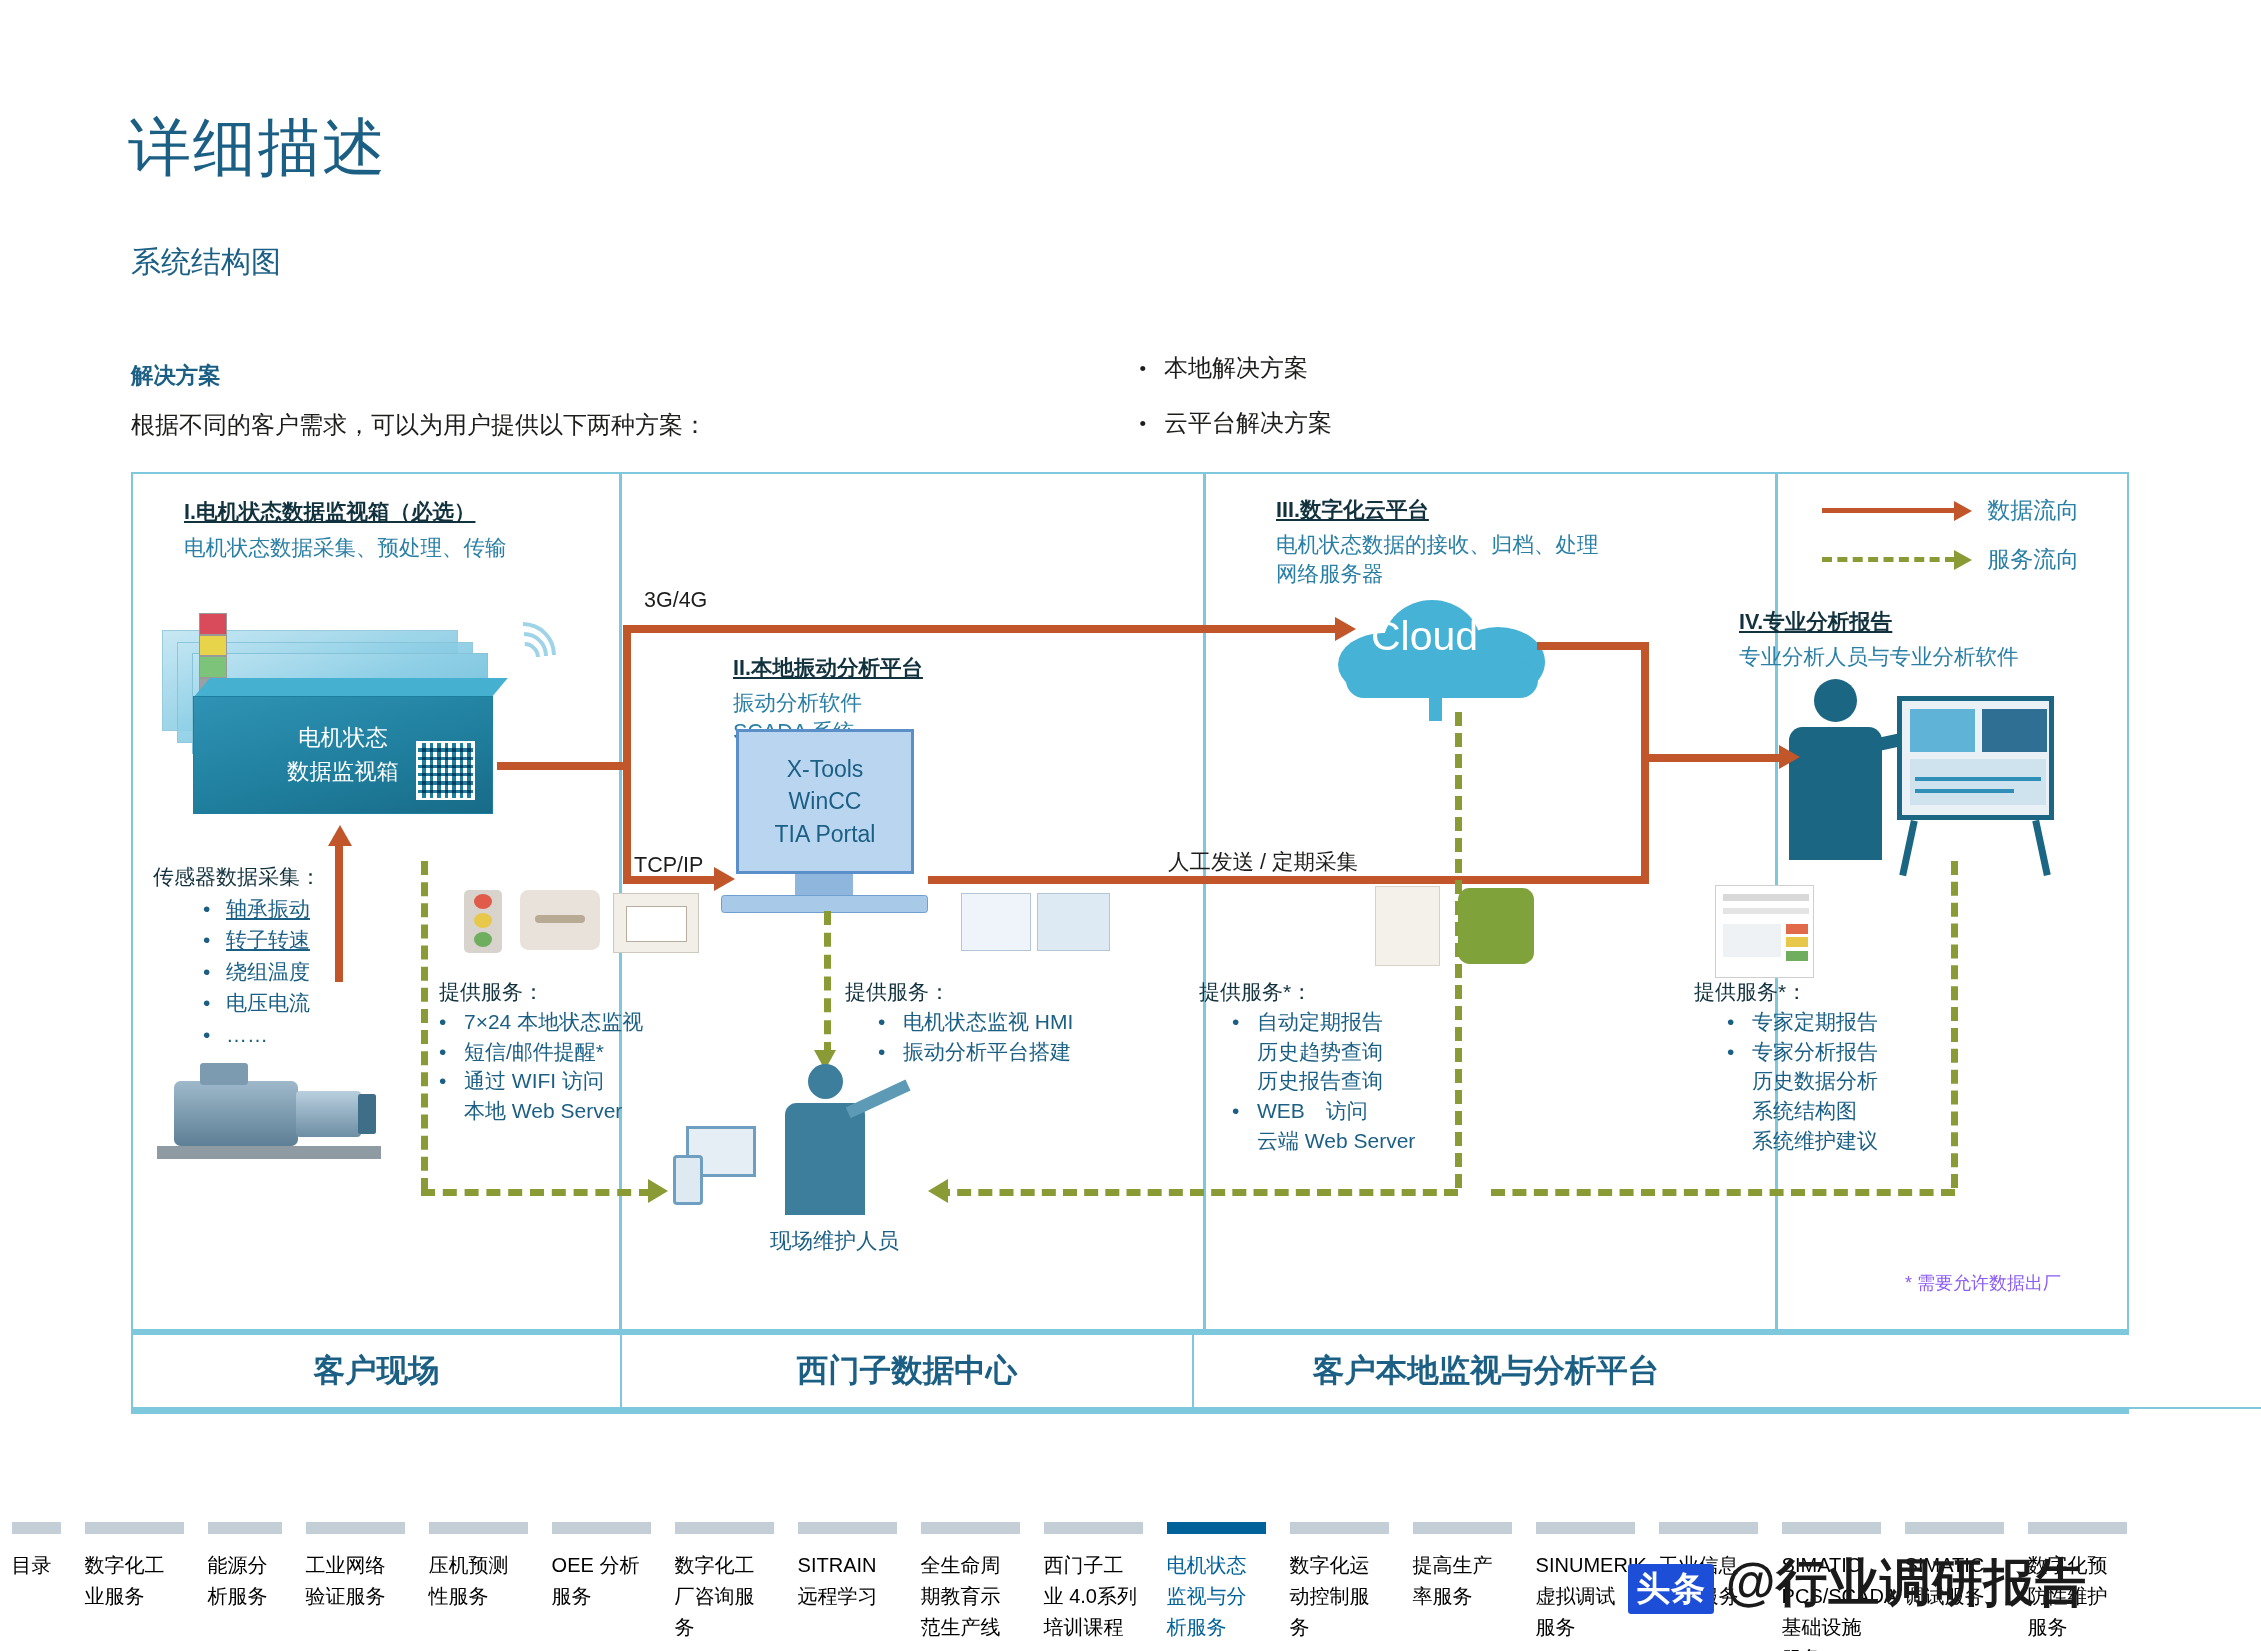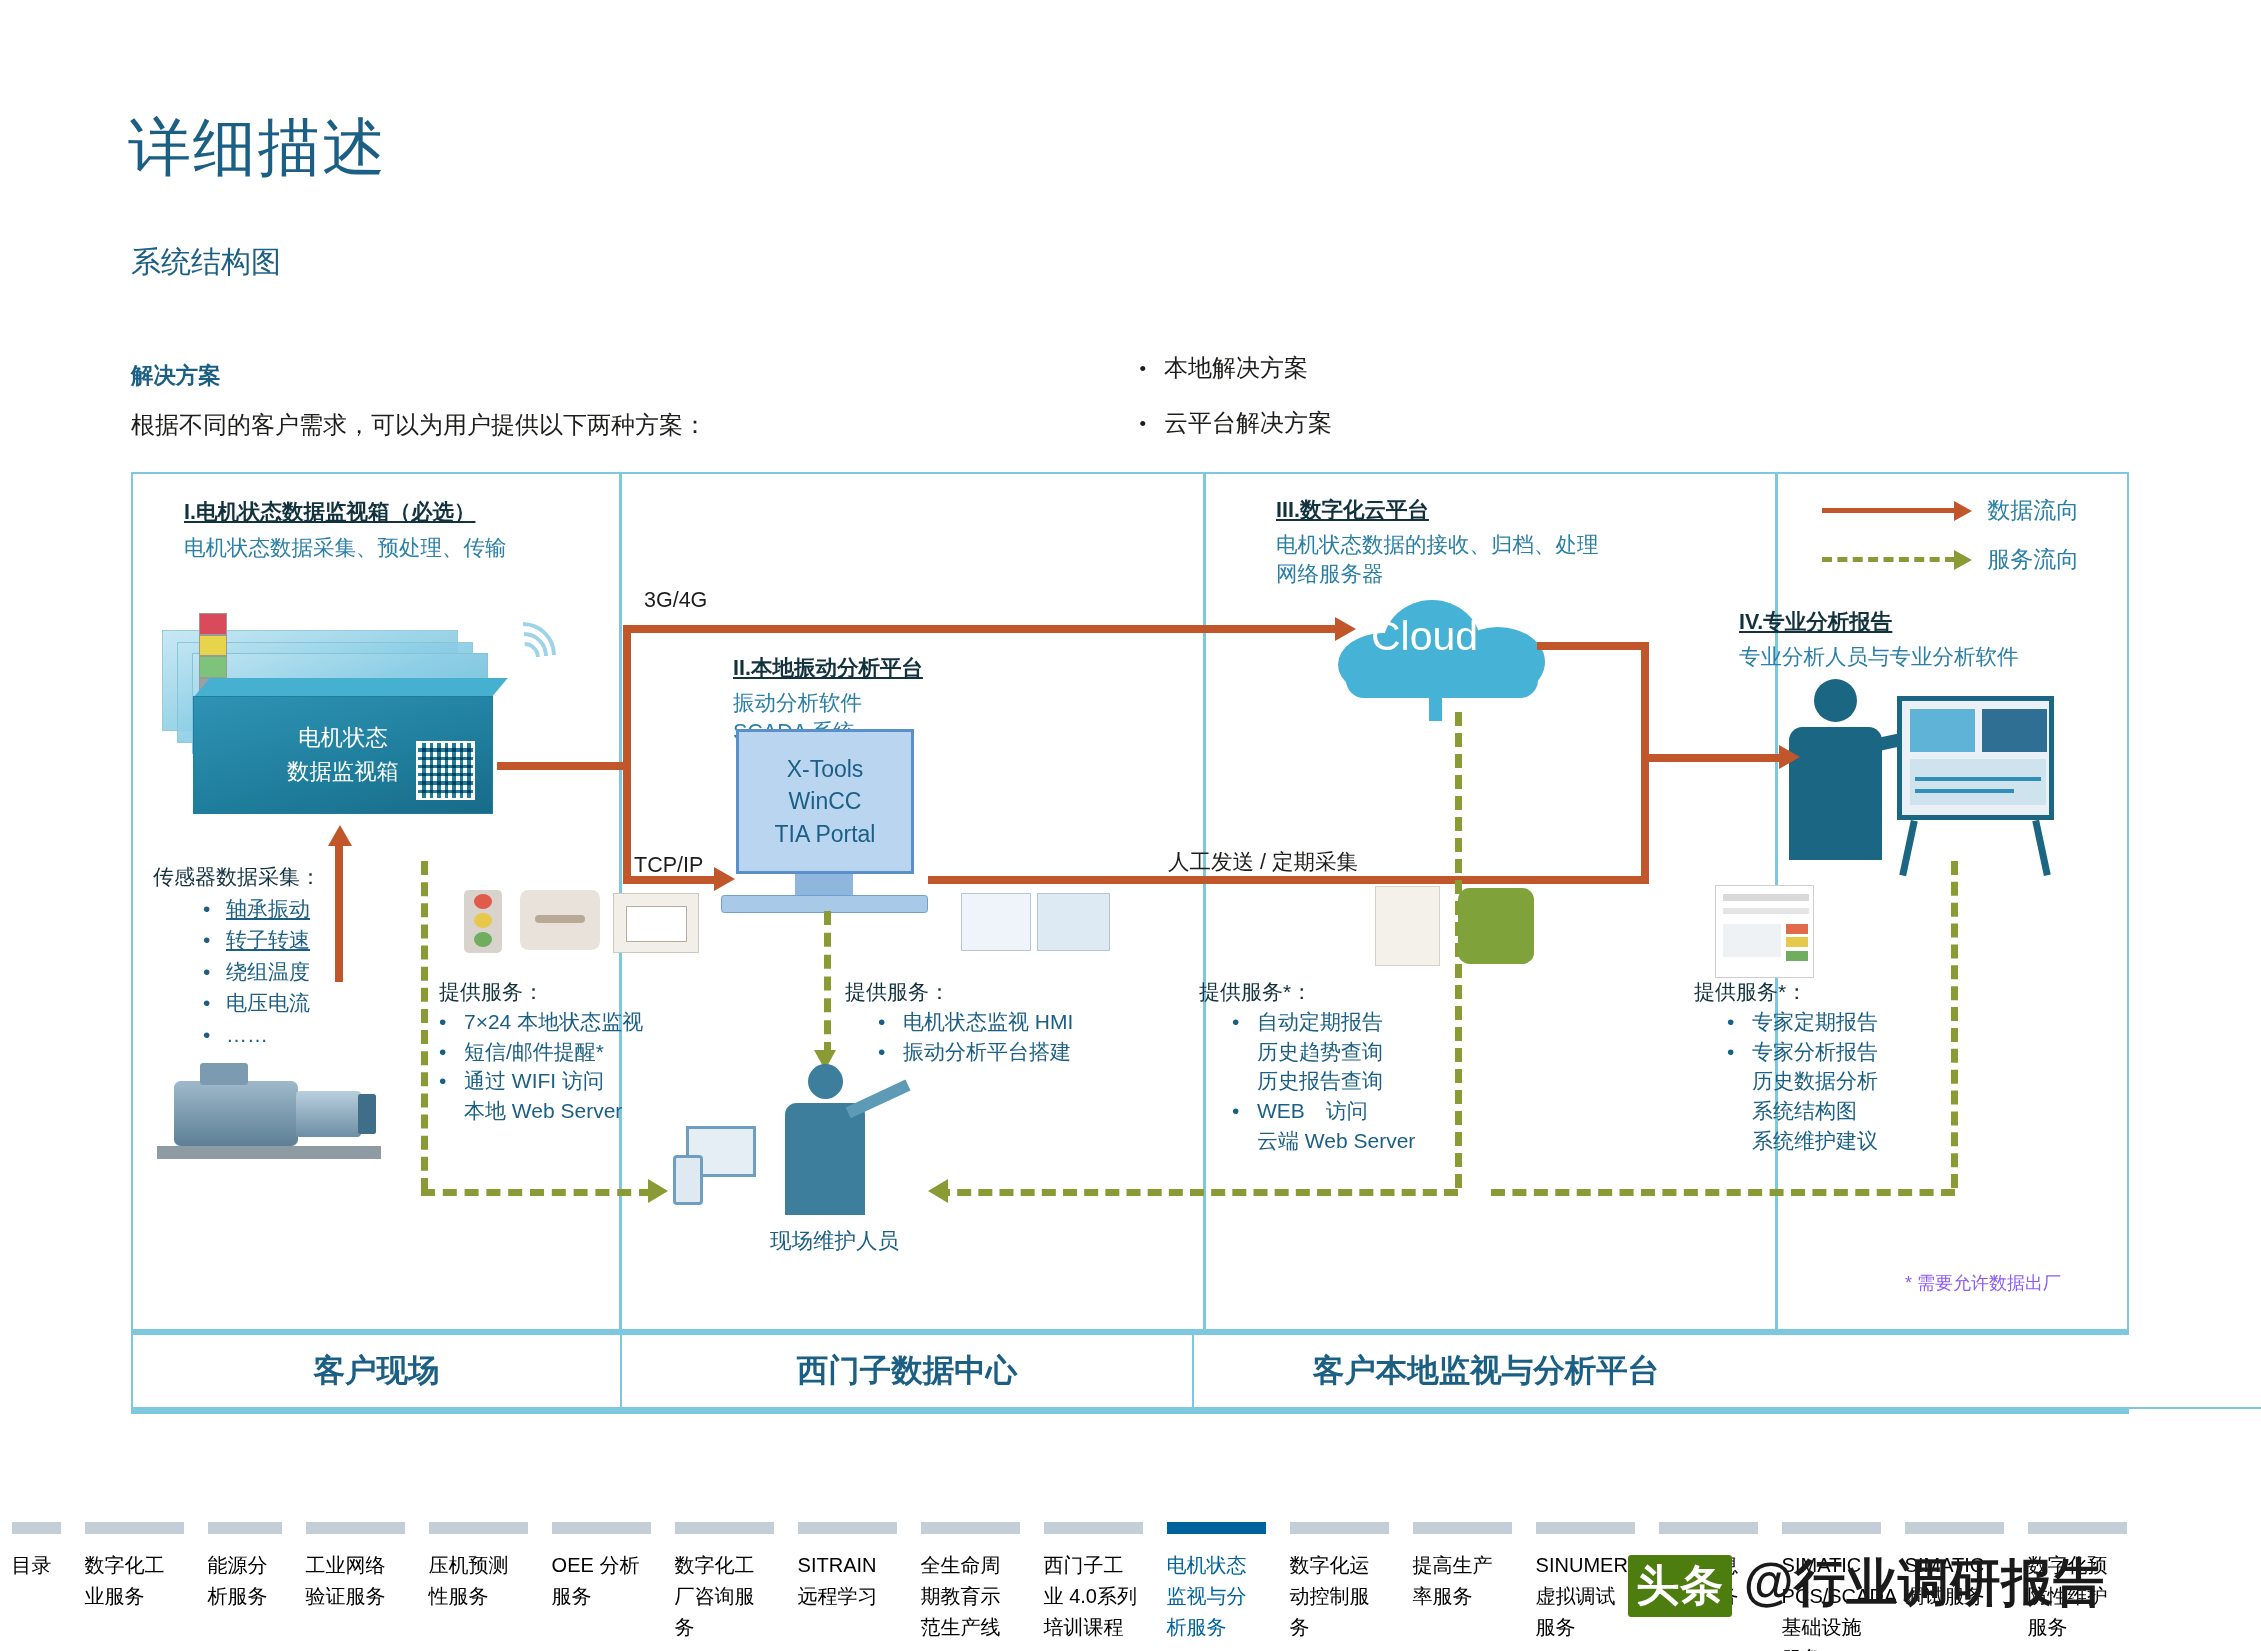--- a/index.html
+++ b/index.html
@@ -220,22 +220,22 @@
   #tabs .tab.active .bar{background:#00629b;}
   #tabs .lbl{font-size:20px;color:#000000;line-height:1.55;}
   #tabs .tab.active .lbl{color:#00629b;font-weight:normal;}
 
   #watermark{
     left:1628px;top:1549px;
     font-size:51px;font-weight:bold;color:#1a1a1a;white-space:nowrap;
     letter-spacing:0.8px;
   }
   #watermark .tt{
-    display:inline-block;background:#4d7c0f;color:#fff;padding:1.7px 8.3px;margin-right:11.6px;
-    font-size:43px;border-radius:3.3px;
+    display:inline-block;background:#1d4ed8;color:#fff;padding:1.7px 8.3px;margin-right:11.6px;
+    font-size:34px;border-radius:3.3px;
   }
 </style>
 </head>
 <body>
 
 <div class="abs" id="page-title">详细描述</div>
 <div class="abs" id="page-subtitle">系统结构图</div>
 <div class="abs" id="solution-heading">解决方案</div>
 <div class="abs" id="solution-desc">根据不同的客户需求，可以为用户提供以下两种方案：</div>
 

